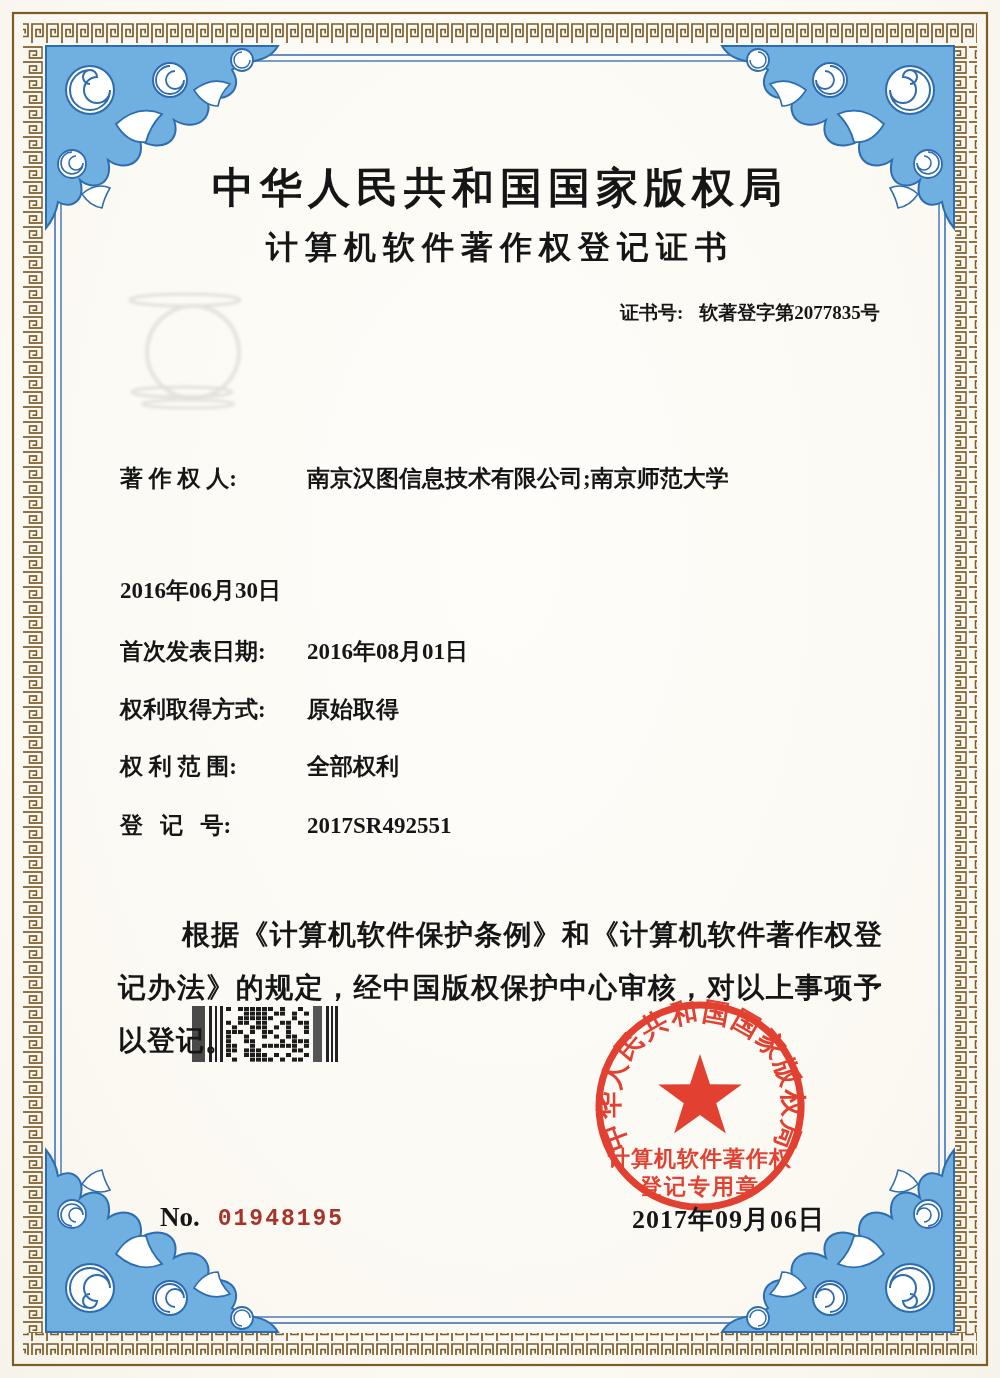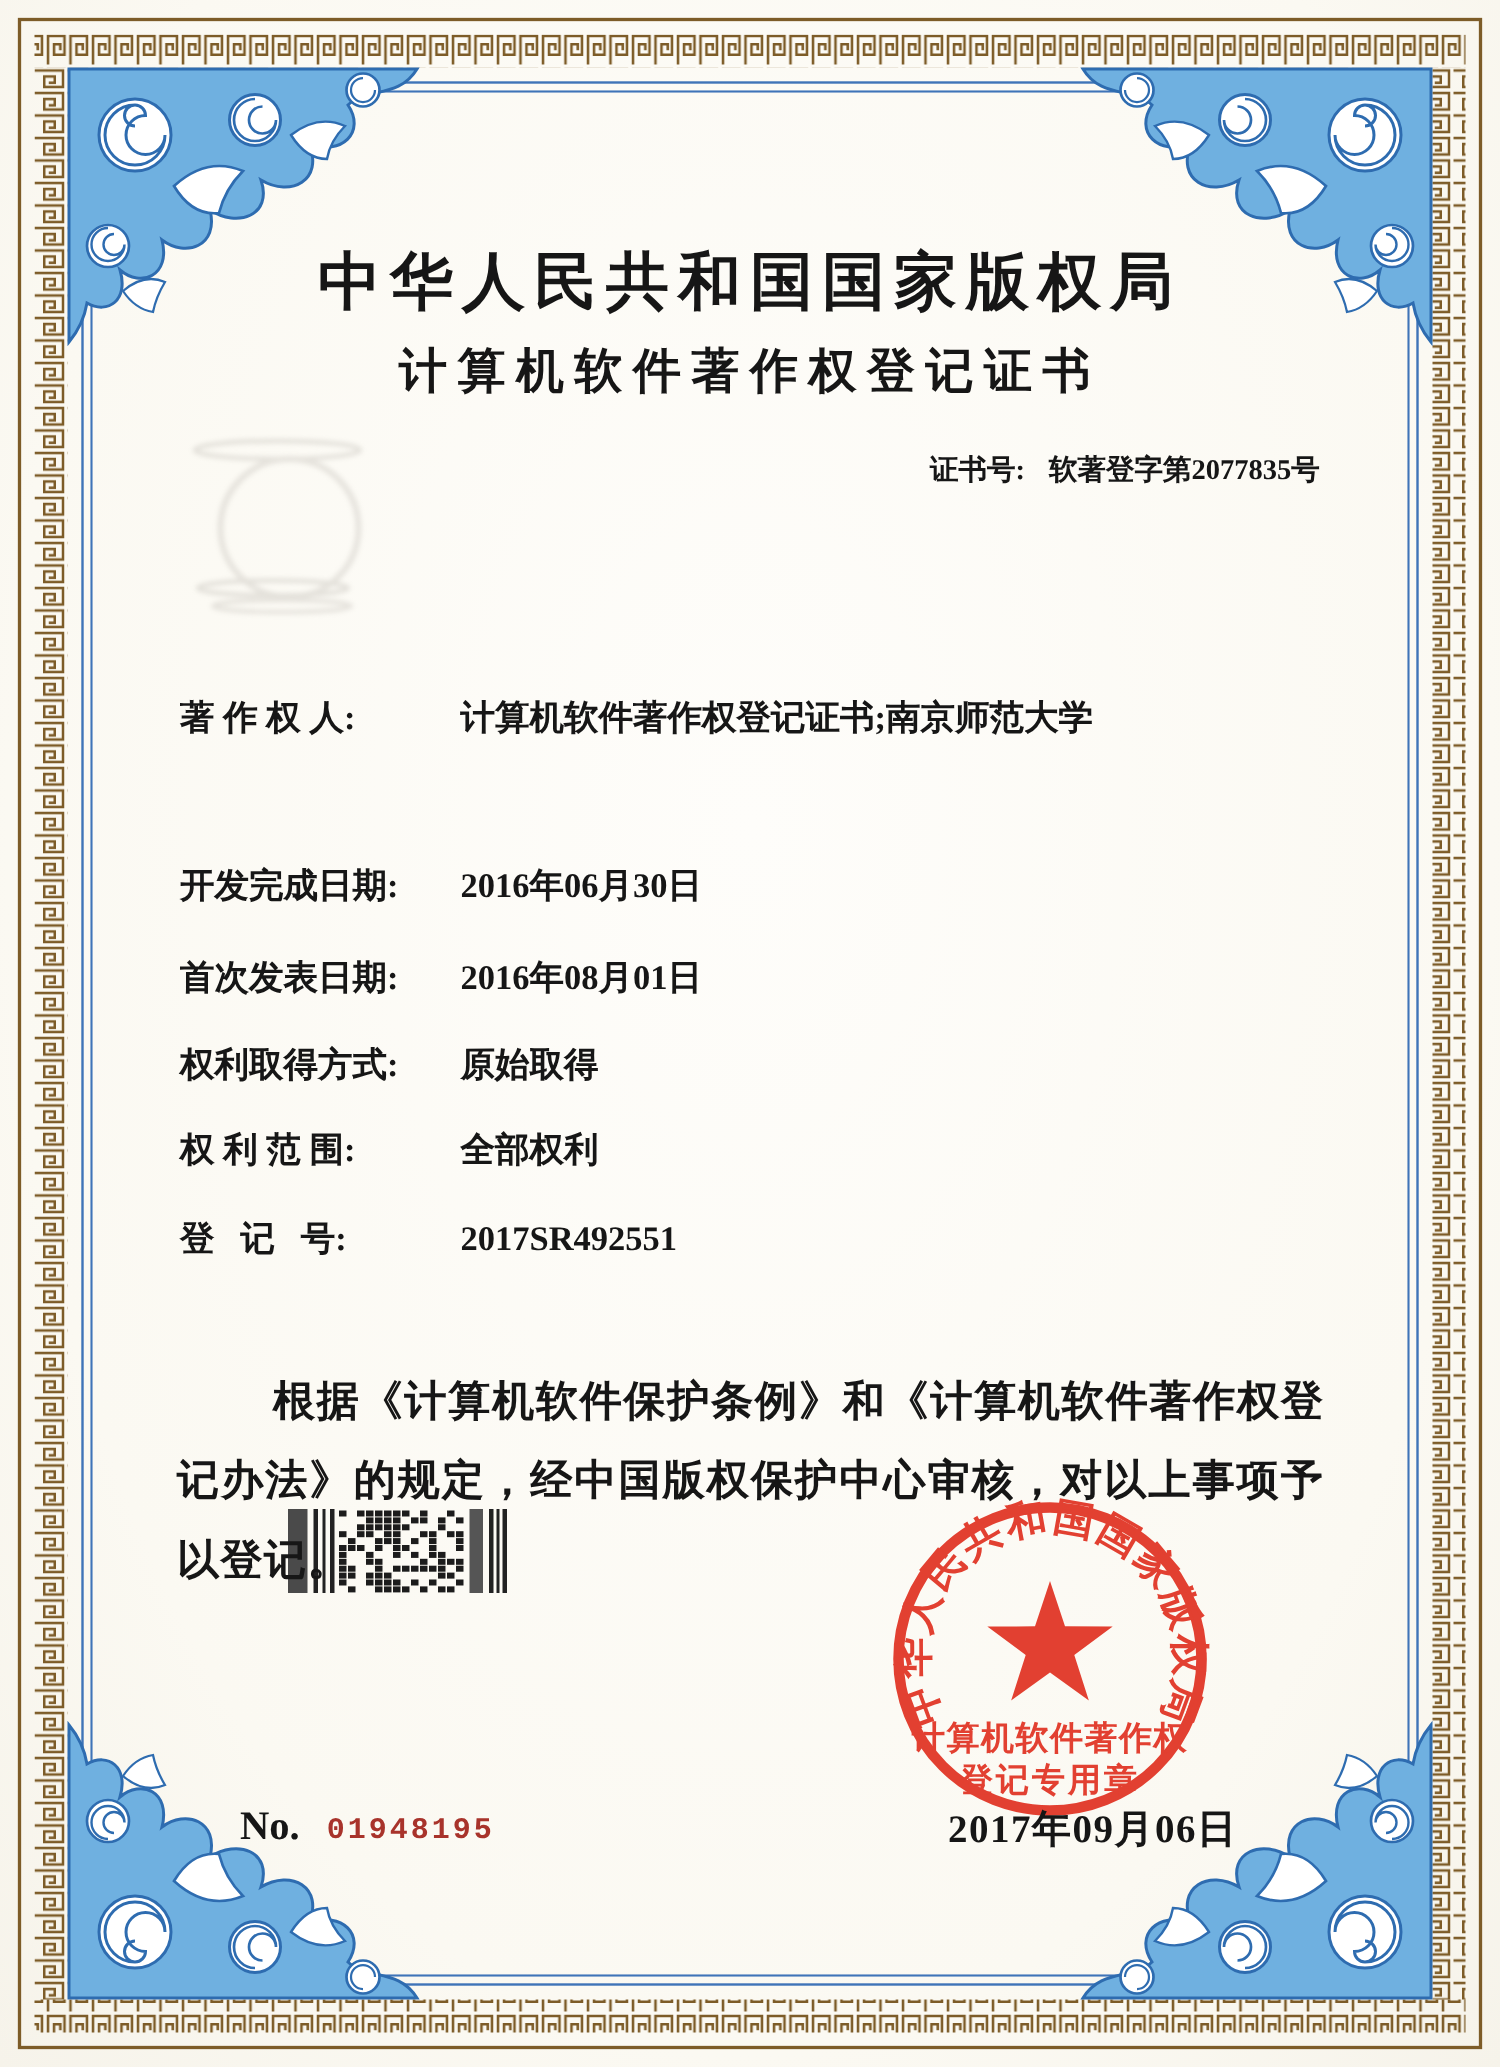--- a/index.html
+++ b/index.html
@@ -51,21 +51,21 @@
 
   .issue-date{
     left:632px;top:1202px;width:200px;
     font-size:26px;font-weight:700;white-space:nowrap;letter-spacing:1px;
   }
   .serial{
     left:160px;top:1202px;font-size:27px;font-weight:700;white-space:nowrap;
   }
   .serial .num{
     font-family:"Liberation Mono", monospace;
-    font-size:20px;font-weight:700;letter-spacing:2px;
+    font-size:23px;font-weight:700;letter-spacing:2px;
     color:#a8332b;margin-left:18px;vertical-align:1px;
   }
 
   .seal-ring-text{font-size:27px;font-weight:700;letter-spacing:2px;fill:#e13323;
     font-family:"Liberation Serif", serif;}
   .seal-line{fill:#e13323;font-weight:700;font-family:"Liberation Serif", serif;
     text-anchor:middle;}
   .seal-line1{font-size:22px;letter-spacing:1px;}
   .seal-line2{font-size:22px;letter-spacing:2px;}
 </style>
@@ -255,24 +255,23 @@
 
   <div class="txt title1">中华人民共和国国家版权局</div>
   <div class="txt title2">计算机软件著作权登记证书</div>
 
   <div class="txt certno">
     <span class="lbl">证书号:</span><span>软著登字第2077835号</span>
   </div>
 
   <div class="row row-2">
     <span class="lbl">著 作 权 人:</span>
-    <span class="val">计算机软件著作权登记证书;南京师范大学</span>
+    <span class="val">南京汉图信息技术有限公司;南京师范大学</span>
   </div>
   <div class="row row-3">
-    <span class="lbl">开发完成日期:</span>
     <span class="val">2016年06月30日</span>
   </div>
   <div class="row row-4">
     <span class="lbl">首次发表日期:</span>
     <span class="val">2016年08月01日</span>
   </div>
   <div class="row row-5">
     <span class="lbl">权利取得方式:</span>
     <span class="val">原始取得</span>
   </div>

